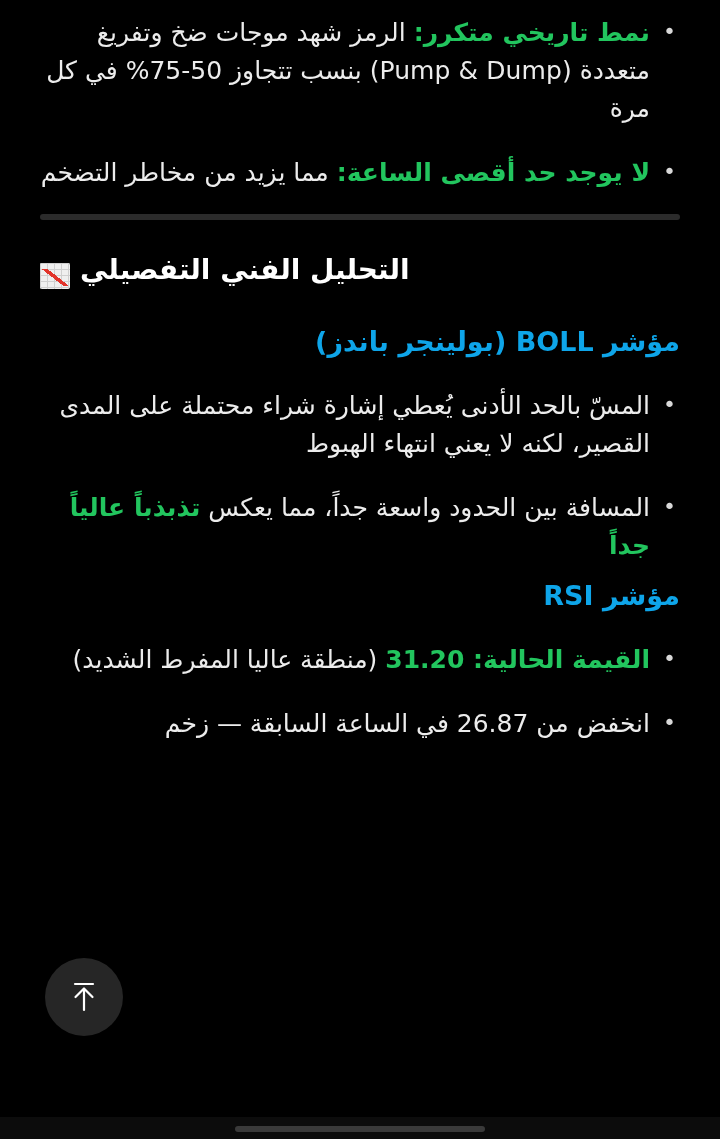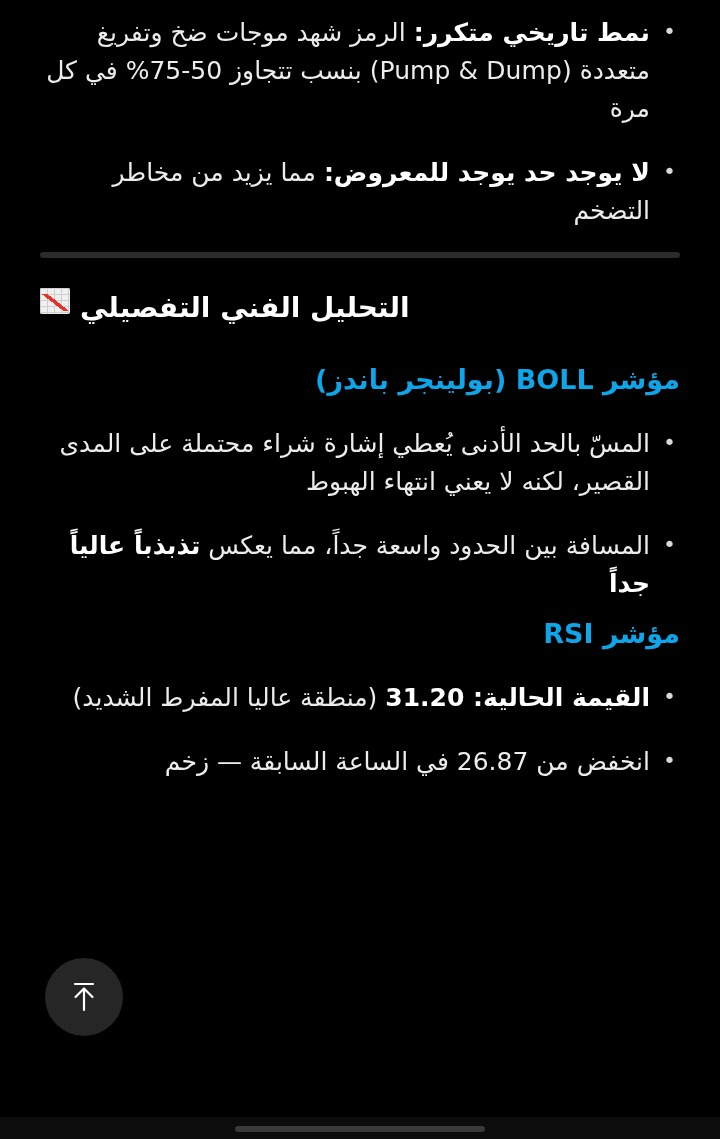--- a/index.html
+++ b/index.html
@@ -49,37 +49,37 @@
   ul.bullets > li:last-child { margin-bottom: 0; }
   ul.bullets > li::before {
     content: "\2022";
     position: absolute;
     right: 4px;
     top: 0px;
     font-size: 22px;
     color: #d8d8d8;
     line-height: 1.6;
   }
-  .b { font-weight: bold; color: #ffffff; }
+  .b { font-weight: bold; color: #22c55e; }
   .divider {
     height: 6px;
     background: #2b2b2b;
     border-radius: 3px;
     margin: 22px 0 30px 0;
   }
   h2.section-title {
     font-size: 28px;
     font-weight: bold;
     color: #ffffff;
     margin: 0 0 34px 0;
     line-height: 1.4;
     display: flex;
     flex-direction: row-reverse;
     justify-content: flex-start;
-    align-items: flex-start;
+    align-items: flex-end;
     gap: 10px;
   }
   .chart-emoji {
     width: 30px;
     height: 26px;
     display: inline-block;
     position: relative;
     background: #efefef;
     border-radius: 2px;
     overflow: hidden;
@@ -152,21 +152,21 @@
 
 <div class="screen">
 
   <div class="content">
 
     <ul class="bullets">
       <li>
         <span class="b">نمط تاريخي متكرر:</span><span> الرمز شهد موجات ضخ وتفريغ متعددة (Pump &amp; Dump) بنسب تتجاوز 50-75% في كل مرة</span>
       </li>
       <li>
-        <span class="b">لا يوجد حد يوجد للمعروض:</span><span> مما يزيد من مخاطر التضخم</span>
+        <span class="b">لا يوجد حد أقصى الساعة:</span><span> مما يزيد من مخاطر التضخم</span>
       </li>
     </ul>
 
     <div class="divider"></div>
 
     <h2 class="section-title">
       <span class="chart-emoji"></span>
       <span>التحليل الفني التفصيلي</span>
     </h2>
 

